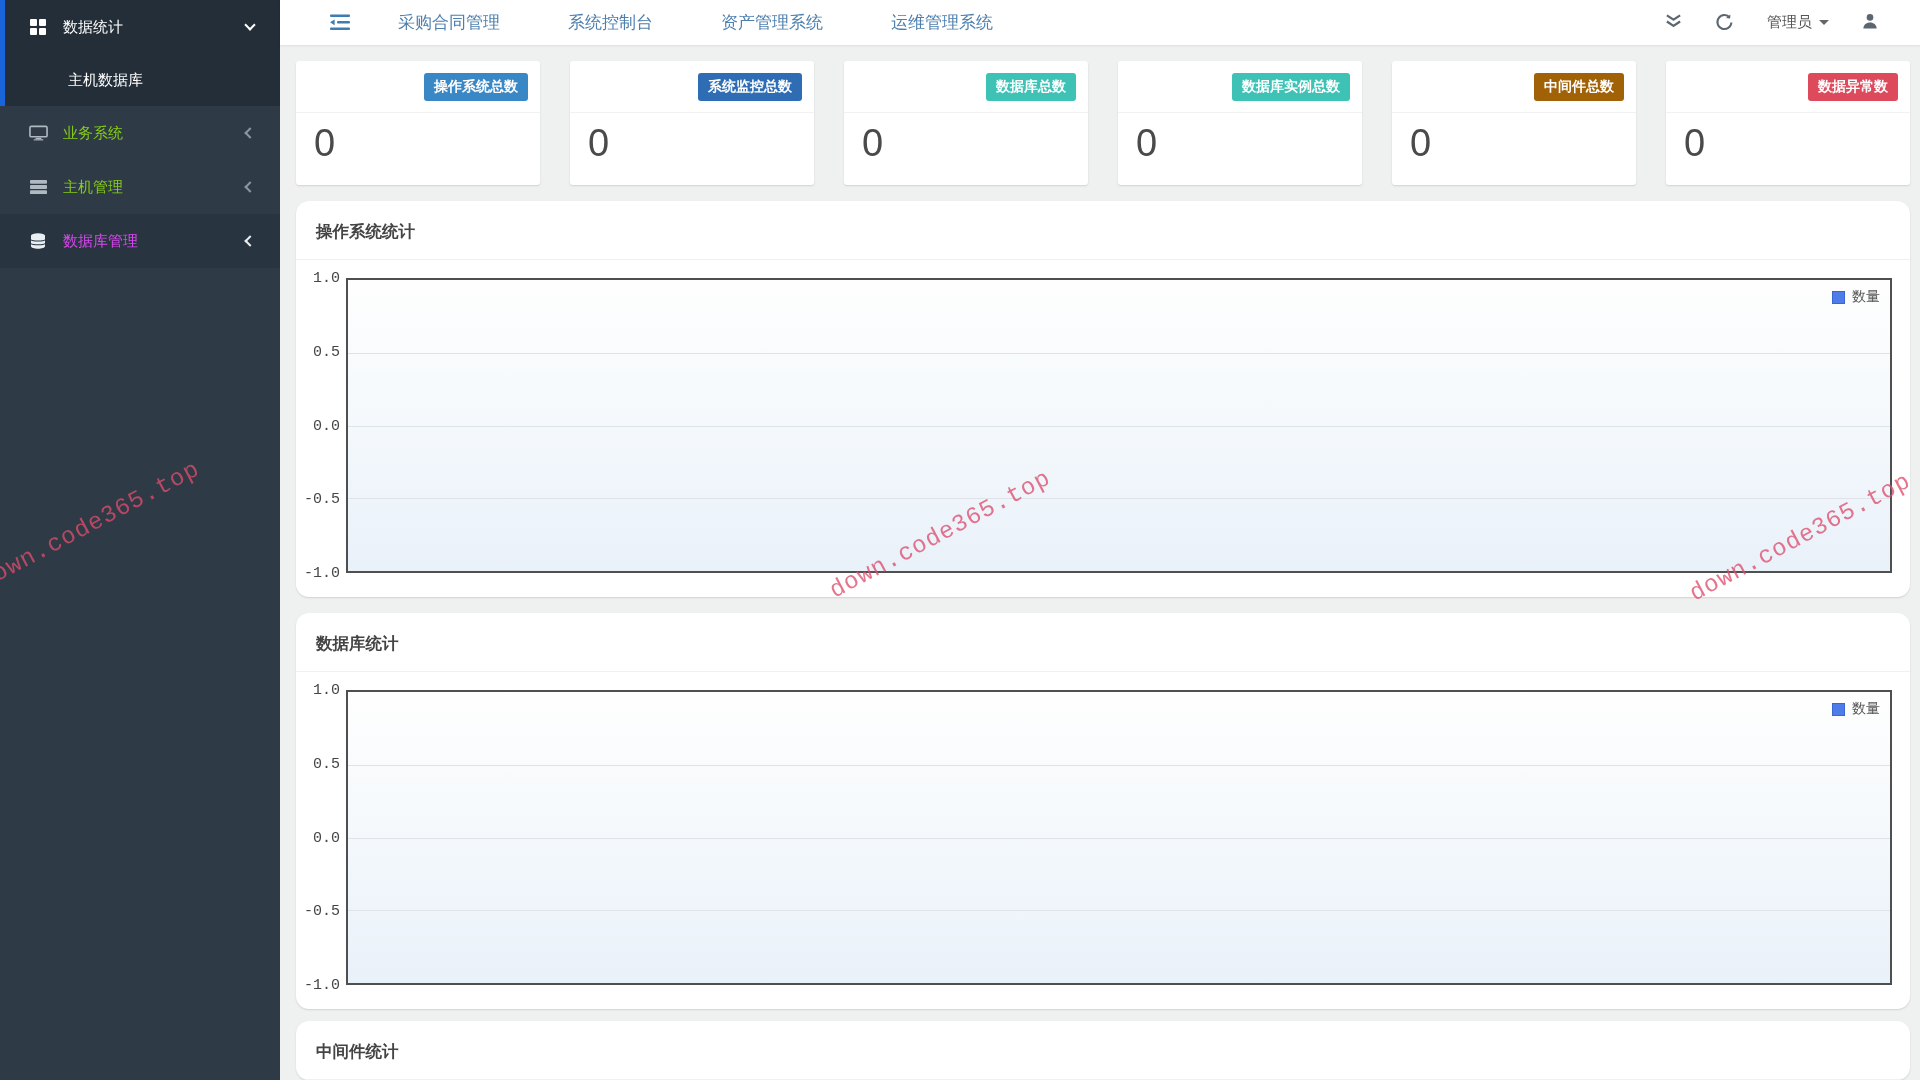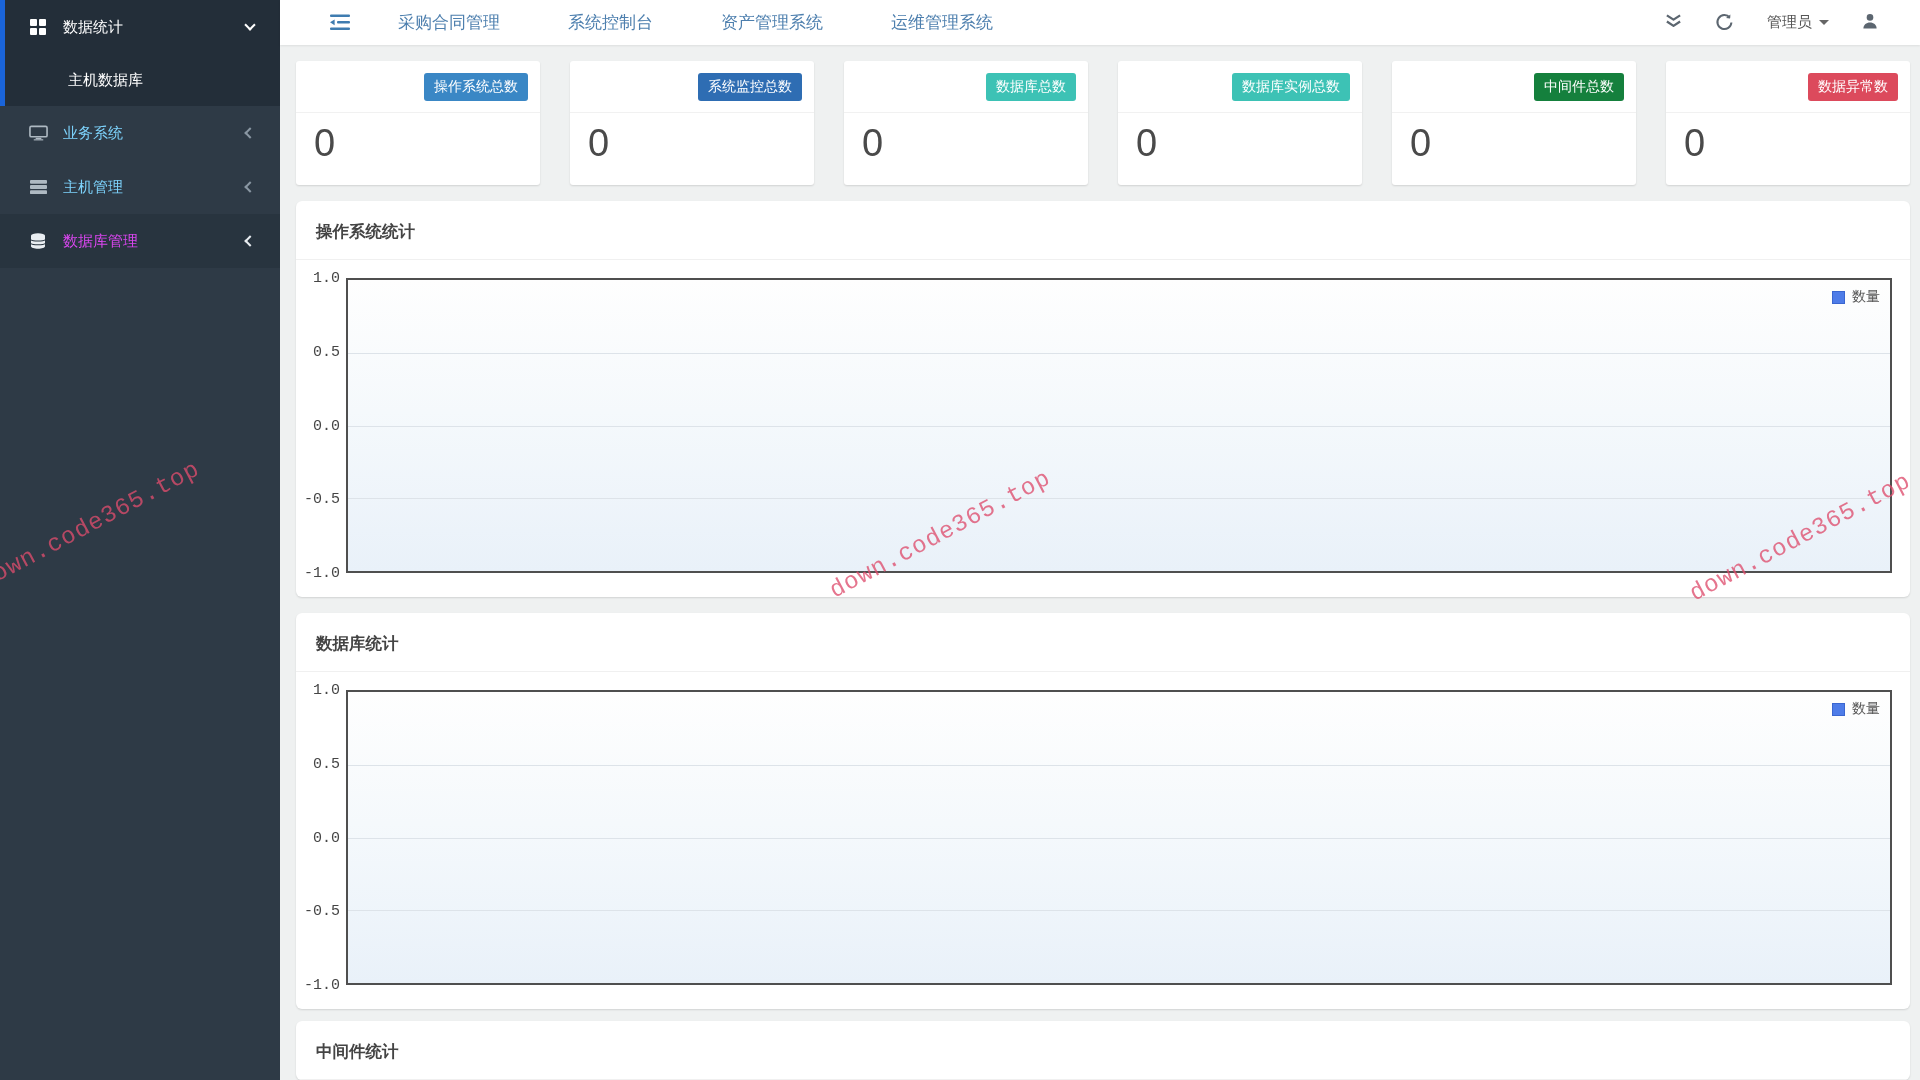--- a/index.html
+++ b/index.html
@@ -10,21 +10,21 @@
   }
 
   
   .sidebar { width:280px; min-width:280px; height:1080px; background:#2e3a46; position:relative; z-index:2; }
   .side-group-active { background:#232e39; position:relative; }
   .side-group-active::before {
     content:""; position:absolute; left:0; top:0; bottom:0; width:5px; background:#1a64d9;
   }
   .side-item {
     height:54px; display:flex; align-items:center; padding:0 26px 0 28px;
-    color:#7dd3fc; font-size:15px; cursor:pointer; position:relative;
+    color:#84cc16; font-size:15px; cursor:pointer; position:relative;
   }
   .side-item .s-icon { width:20px; display:flex; justify-content:center; margin-right:15px; color:#aeb9c2; }
   .side-item.active-head { color:#fff; }
   .side-item.active-head .s-icon { color:#fff; }
   .side-item .grow { flex:1; }
   .side-sub {
     height:52px; display:flex; align-items:center; padding-left:68px;
     color:#fff; font-size:15px; cursor:pointer;
   }
   .side-item.db-row { background:#28343f; color:#d946ef; }
@@ -51,24 +51,24 @@
 
   
   .content { flex:1; padding:16px 10px 0 16px; position:relative; }
 
   .cards { display:grid; grid-template-columns:repeat(6,1fr); gap:30px; }
   .card {
     background:#fff; border-radius:3px; box-shadow:0 1px 2px rgba(0,0,0,.13); height:124px;
     display:flex; flex-direction:column;
   }
   .card-top { height:52px; display:flex; align-items:center; justify-content:flex-end; padding:0 12px; border-bottom:1px solid #f1f1f1; }
-  .badge { color:#fff; font-size:14px; font-weight:normal; padding:5px 10px; border-radius:3px; white-space:nowrap; }
+  .badge { color:#fff; font-size:14px; font-weight:bold; padding:5px 10px; border-radius:3px; white-space:nowrap; }
   .card-val { font-size:38px; color:#4a4a4a; padding:10px 0 0 18px; line-height:1.1; }
 
-  .panel { background:#fff; border-radius:6px; box-shadow:0 1px 2px rgba(0,0,0,.13); margin-top:16px; }
+  .panel { background:#fff; border-radius:13px; box-shadow:0 1px 2px rgba(0,0,0,.13); margin-top:16px; }
   .panel-head { padding:20px 20px 16px 20px; border-bottom:1px solid #f0f0f0; }
   .panel-title { font-size:16.5px; font-weight:bold; color:#444; }
   .panel-body { padding:18px 18px 24px 12px; }
 
   .plot-wrap { margin-left:38px; position:relative; height:295px;font-family:Liberation Mono, monospace; }
   .plot {
     position:absolute; inset:0; border:2px solid #4f4f4f;
     background:linear-gradient(180deg,#fefefe 0%,#f5f9fc 45%,#e9f1f9 100%);
   }
   .gridline { position:absolute; left:0; right:0; height:1px; background:#dde3e9; }
@@ -217,21 +217,21 @@
         <div class="card-val">0</div>
       </div>
       <div class="card">
         <div class="card-top">
             <span class="badge" style="background: rgb(61, 194, 181);">数据库实例总数</span>
           </div>
         <div class="card-val">0</div>
       </div>
       <div class="card">
         <div class="card-top">
-            <span class="badge" style="background: #15803d;">中间件总数</span>
+            <span class="badge" style="background: #a16207;">中间件总数</span>
           </div>
         <div class="card-val">0</div>
       </div>
       <div class="card">
         <div class="card-top">
             <span class="badge" style="background: rgb(220, 74, 92);">数据异常数</span>
           </div>
         <div class="card-val">0</div>
       </div>
     </div>

